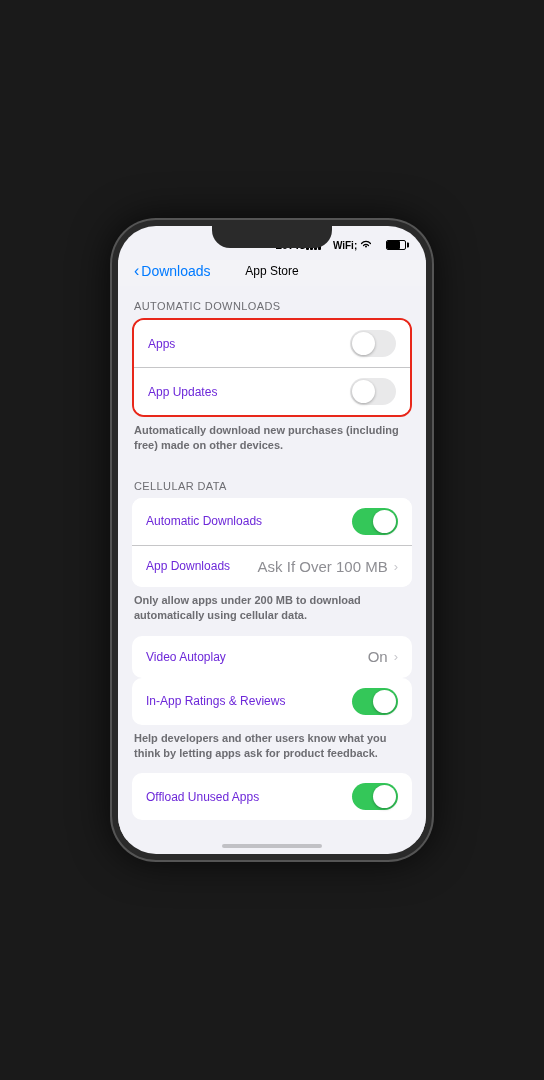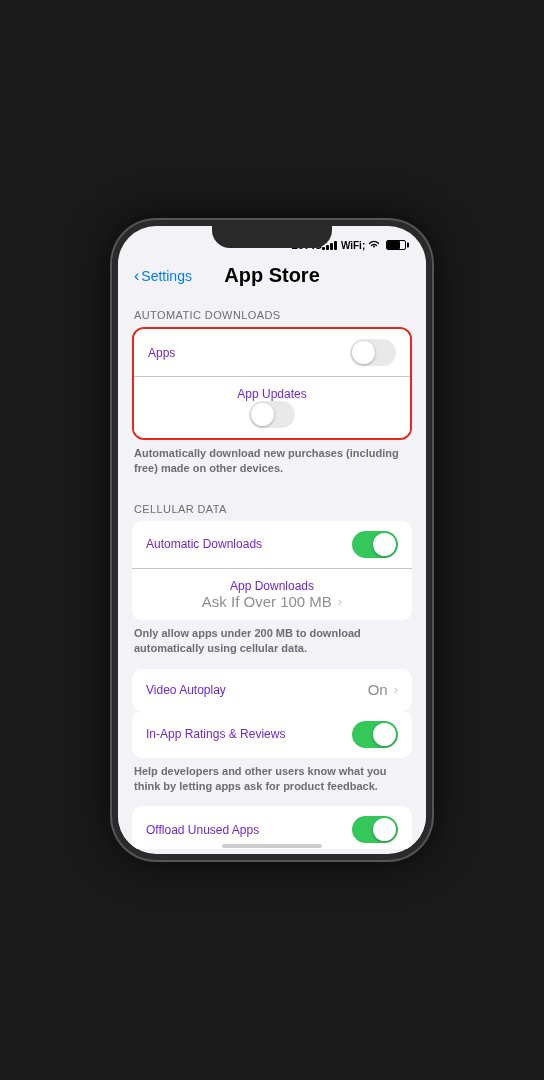--- a/index.html
+++ b/index.html
@@ -57,21 +57,21 @@
     }
 
     .status-time {
       font-size: 12px;
       font-weight: 600;
     }
 
     .status-icons {
       display: flex;
       align-items: center;
-      gap: 4px;
+      gap: 12px;
     }
 
     .signal-bars {
       display: flex;
       align-items: flex-end;
       gap: 1px;
       height: 10px;
     }
     .signal-bars span {
       width: 3px;
@@ -125,22 +125,22 @@
       font-size: 14px;
       display: flex;
       align-items: center;
       gap: 2px;
     }
     .nav-back-arrow {
       font-size: 16px;
       color: #007aff;
     }
     .nav-title {
-      font-size: 20px;
-      font-weight: 700;
+      font-size: 12px;
+      font-weight: 400;
       color: #000;
     }
 
     
     .content {
       overflow-y: auto;
       height: calc(100% - 74px);
       background: #f2f2f7;
     }
 
@@ -179,21 +179,20 @@
       display: flex;
       align-items: center;
       justify-content: space-between;
       padding: 10px 14px;
       min-height: 42px;
       background: #fff;
     }
 
     .row + .row {
       border-top: 0.5px solid #c6c6c8;
-      flex-direction: column;
     }
 
     .row-label {
       font-size: 12px;
       color: #6d28d9;
     }
 
     .row-value {
       font-size: 15px;
       color: #8e8e93;
@@ -279,21 +278,21 @@
         </span>
         <div class="battery">
           <div class="battery-fill"></div>
         </div>
       </div>
     </div>
 
     <div class="nav-bar">
       <div class="nav-back">
         <span class="nav-back-arrow">‹</span>
-        <span>Settings</span>
+        <span>Downloads</span>
       </div>
       <span class="nav-title">App Store</span>
     </div>
 
     <div class="content">
 
       <div class="section-header">AUTOMATIC DOWNLOADS</div>
       <div class="card highlighted">
         <div class="row">
           <span class="row-label">Apps</span>

